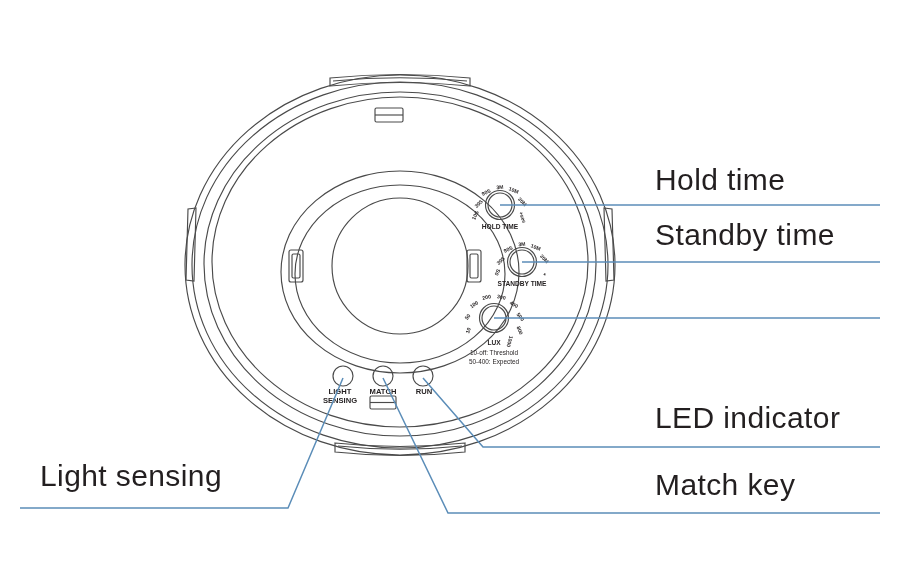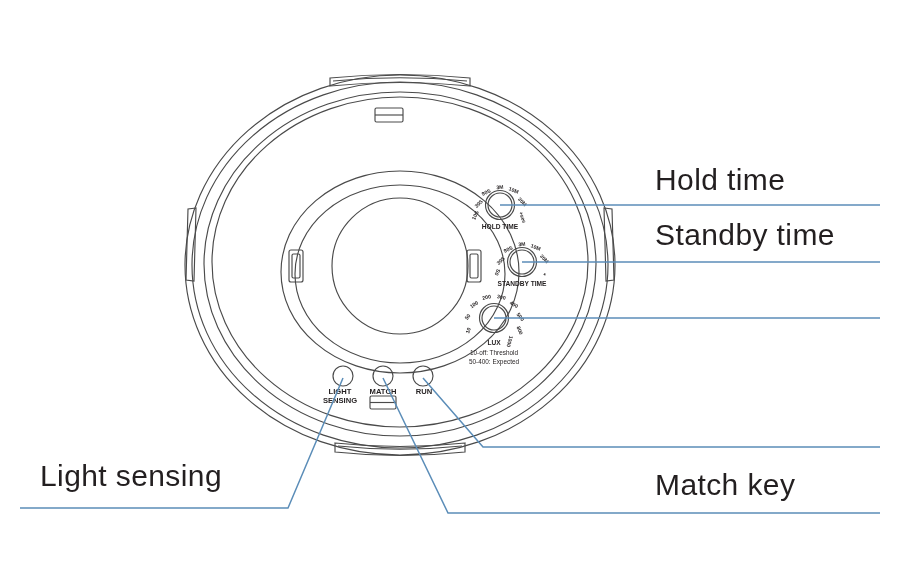--- a/index.html
+++ b/index.html
@@ -175,17 +175,18 @@
 
       <path d="M343 378 L288 508 L20 508"></path>
     </g>
   </svg>
 
   <div class="callout-label" style="left:655px; top:165px;">Hold time</div>
 
   <div class="callout-label" style="left:655px; top:220px;">Standby time</div>
 
 
+  <div class="callout-label" style="left:655px; top:403px;">LED indicator</div>
 
   <div class="callout-label" style="left:655px; top:470px;">Match key</div>
 
   <div class="callout-label" style="left:40px; top:461px;">Light sensing</div>
 </div>
 
 </body></html>

